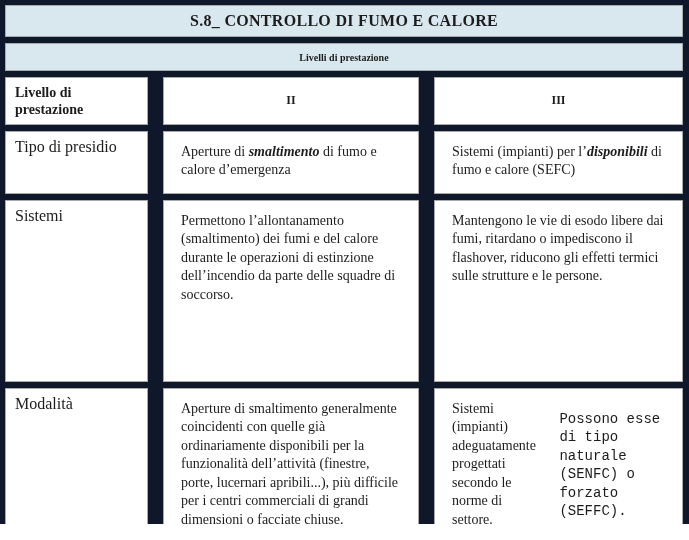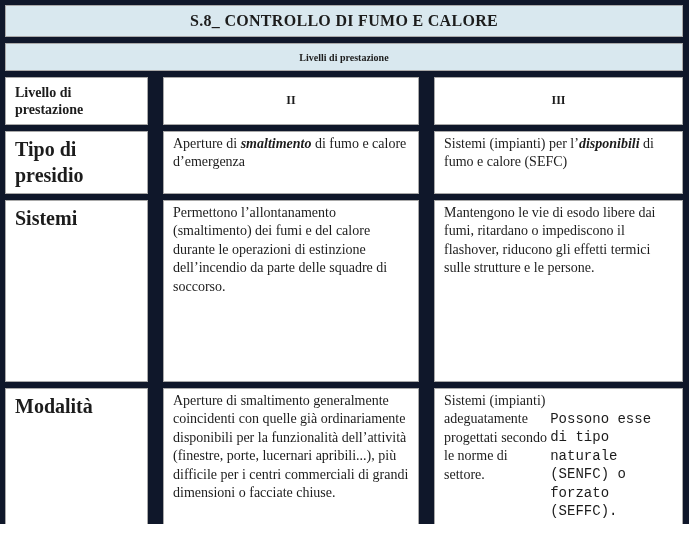--- a/index.html
+++ b/index.html
@@ -45,23 +45,23 @@
     align-items: center;
     line-height: 1.25;
   }
   .colhead {
     font-weight: bold;
     font-size: 12px;
     display: flex;
     align-items: center;
     justify-content: center;
   }
-  .row-label { font-weight: bold; font-size: 20px; padding-top: 4px; }
+  .row-label { font-weight: normal; font-size: 16px; padding-top: 4px; }
   .center-v { display: flex; flex-direction: row; }
-  .cell p { margin: 0; }
+  .cell p { margin: 8px; }
   .cell p + p { margin-top: 18px; font-family: Liberation Mono, monospace; }
   .bi { font-weight: bold; font-style: italic; }
   .strip {
     grid-column: 1 / -1;
     background: #dde8ed;
     border: 1px solid #b5b5b5;
   }
 </style>
 </head>
 <body>

